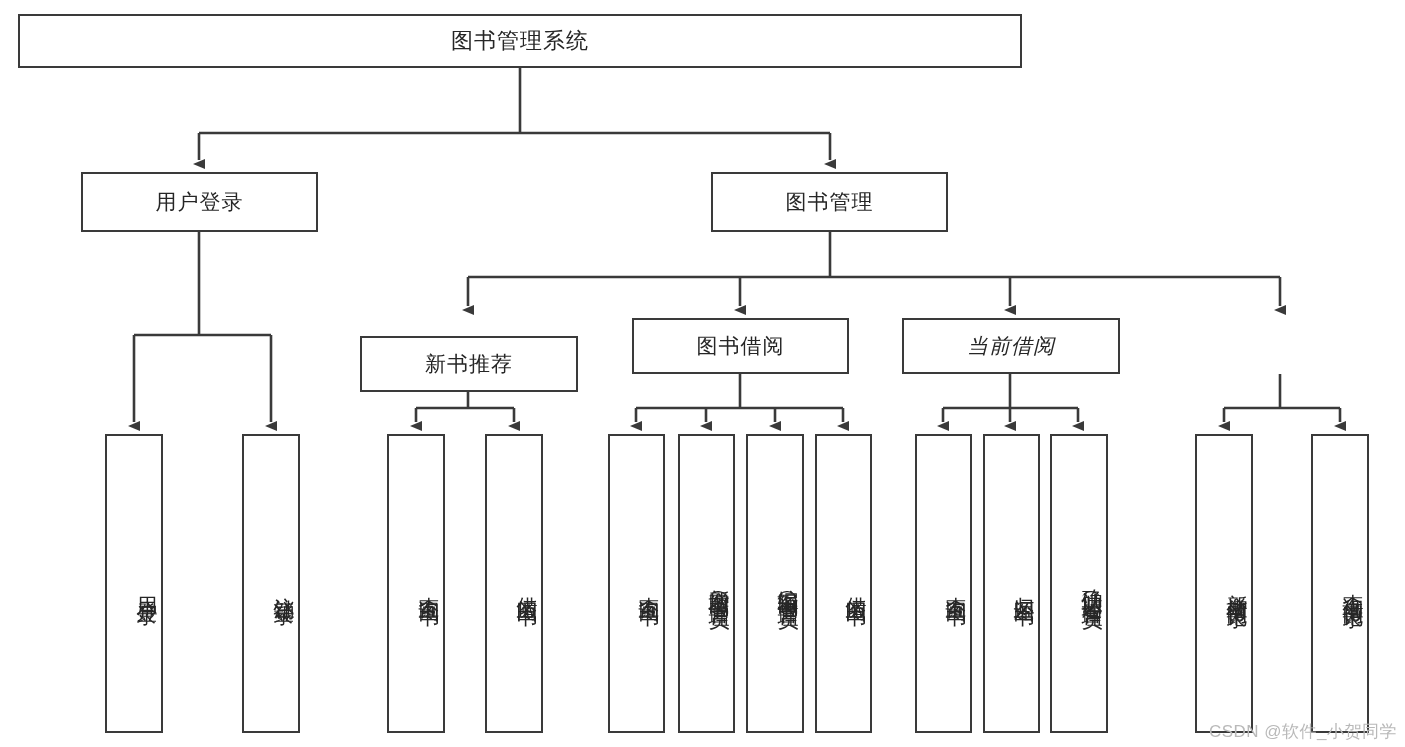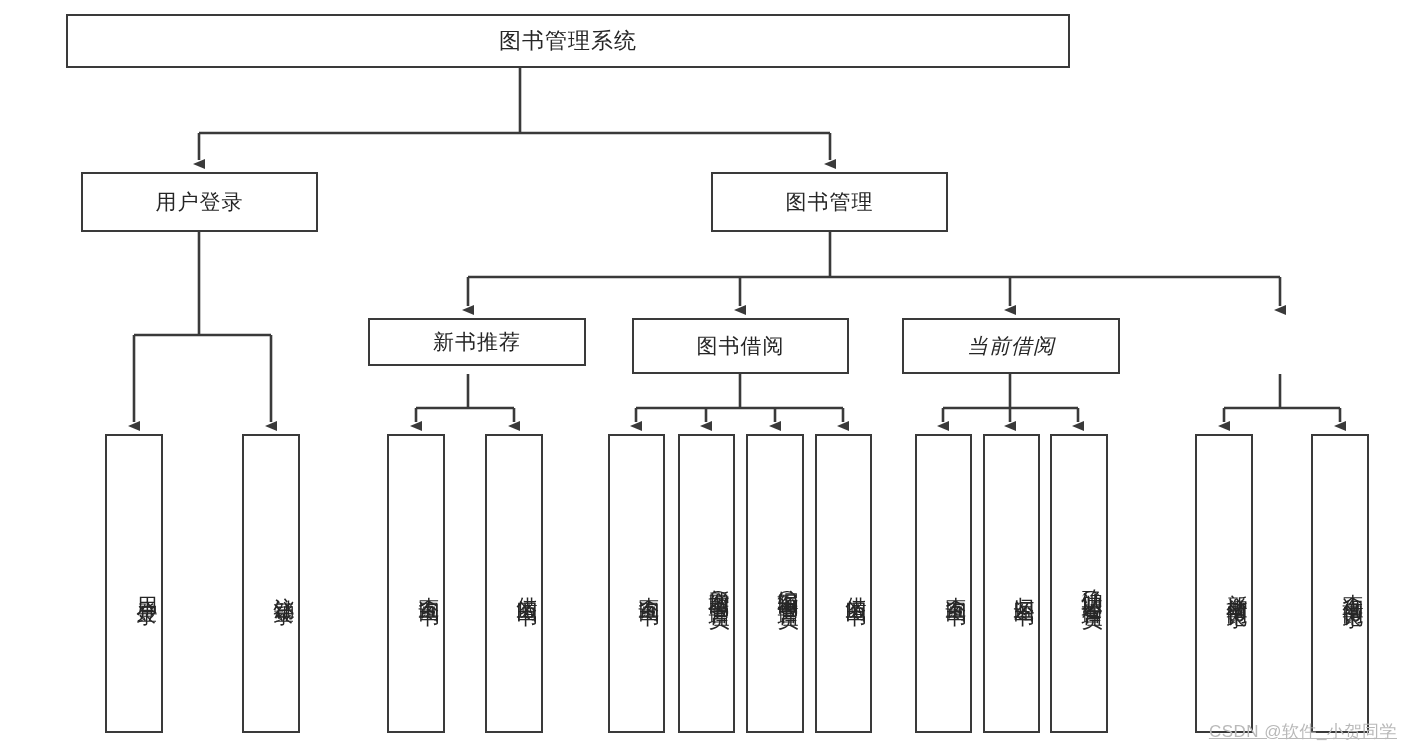--- a/index.html
+++ b/index.html
@@ -36,21 +36,20 @@
     justify-content: center;
     color: #262626;
   }
   .node.horiz {
     font-size: 21px;
     letter-spacing: 1px;
     line-height: 1.2;
   }
   .node.root {
     font-size: 22px;
-    margin-left: 48px;
   }
   .node.vert {
     writing-mode: vertical-rl;
     text-orientation: upright;
     font-size: 21px;
     letter-spacing: 3px;
     padding-top: 4px;
     align-items: flex-start;
     justify-content: center;
   }
@@ -61,21 +60,20 @@
     white-space: nowrap;
   }
   .watermark {
     position: absolute;
     right: 8px;
     bottom: 4px;
     font-size: 17px;
     color: #b9b9b9;
     letter-spacing: 0.5px;
     white-space: nowrap;
-    text-decoration: underline;
   }
 </style>
 </head>
 <body>
 
 <div id="canvas">
 
   <svg id="edges" viewBox="0 0 1405 747" width="1405" height="747">
     <defs>
       <marker id="arrow" markerWidth="10" markerHeight="12" refX="1" refY="6" orient="auto" markerUnits="userSpaceOnUse">
@@ -131,21 +129,21 @@
   </div>
 
   <div class="node horiz" style="left:81px; top:172px; width:237px; height:60px;">
     <span>用户登录</span>
   </div>
 
   <div class="node horiz" style="left:711px; top:172px; width:237px; height:60px;">
     <span>图书管理</span>
   </div>
 
-  <div class="node horiz" style="left:360px; top:318px; width:218px; height:48px;margin-left:8px;">
+  <div class="node horiz" style="left:360px; top:336px; width:218px; height:56px;">
     <span>新书推荐</span>
   </div>
 
   <div class="node horiz" style="left:632px; top:318px; width:217px; height:56px;">
     <span>图书借阅</span>
   </div>
 
   <div class="node horiz" style="left:902px; top:318px; width:218px; height:56px;font-style:italic;">
     <span>当前借阅</span>
   </div>

